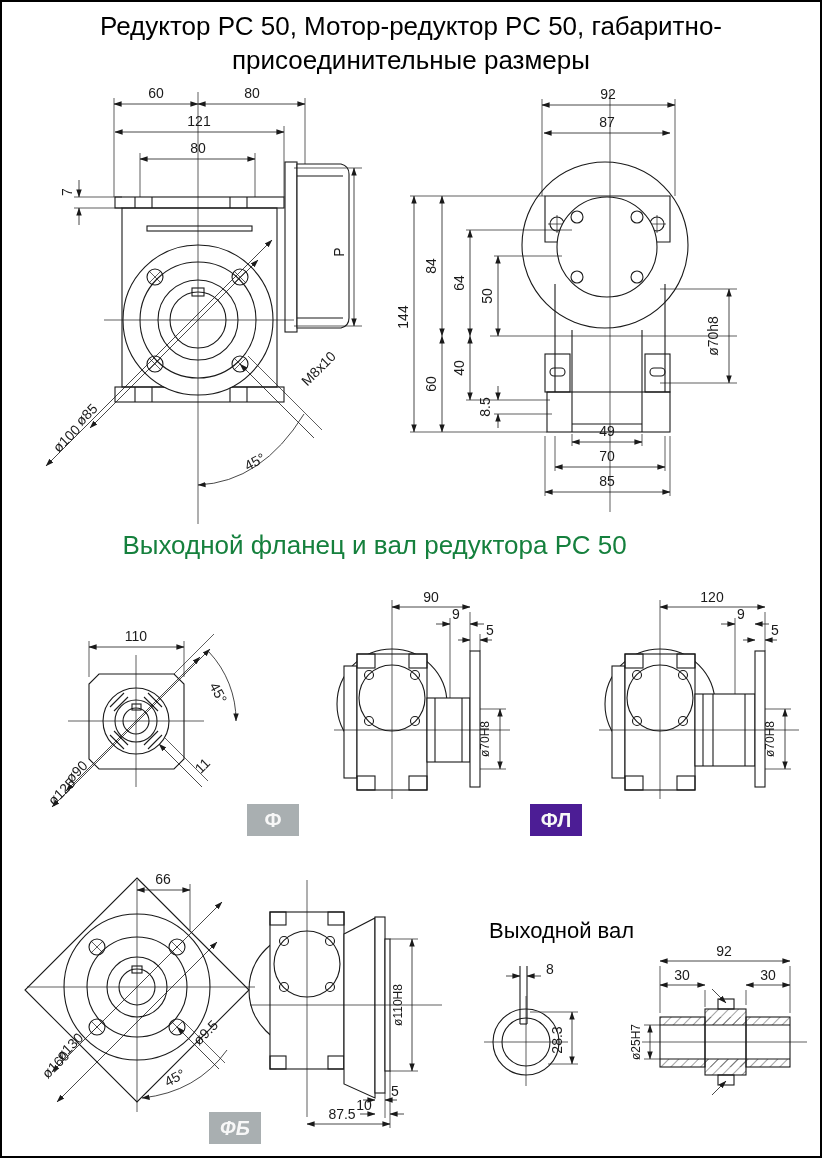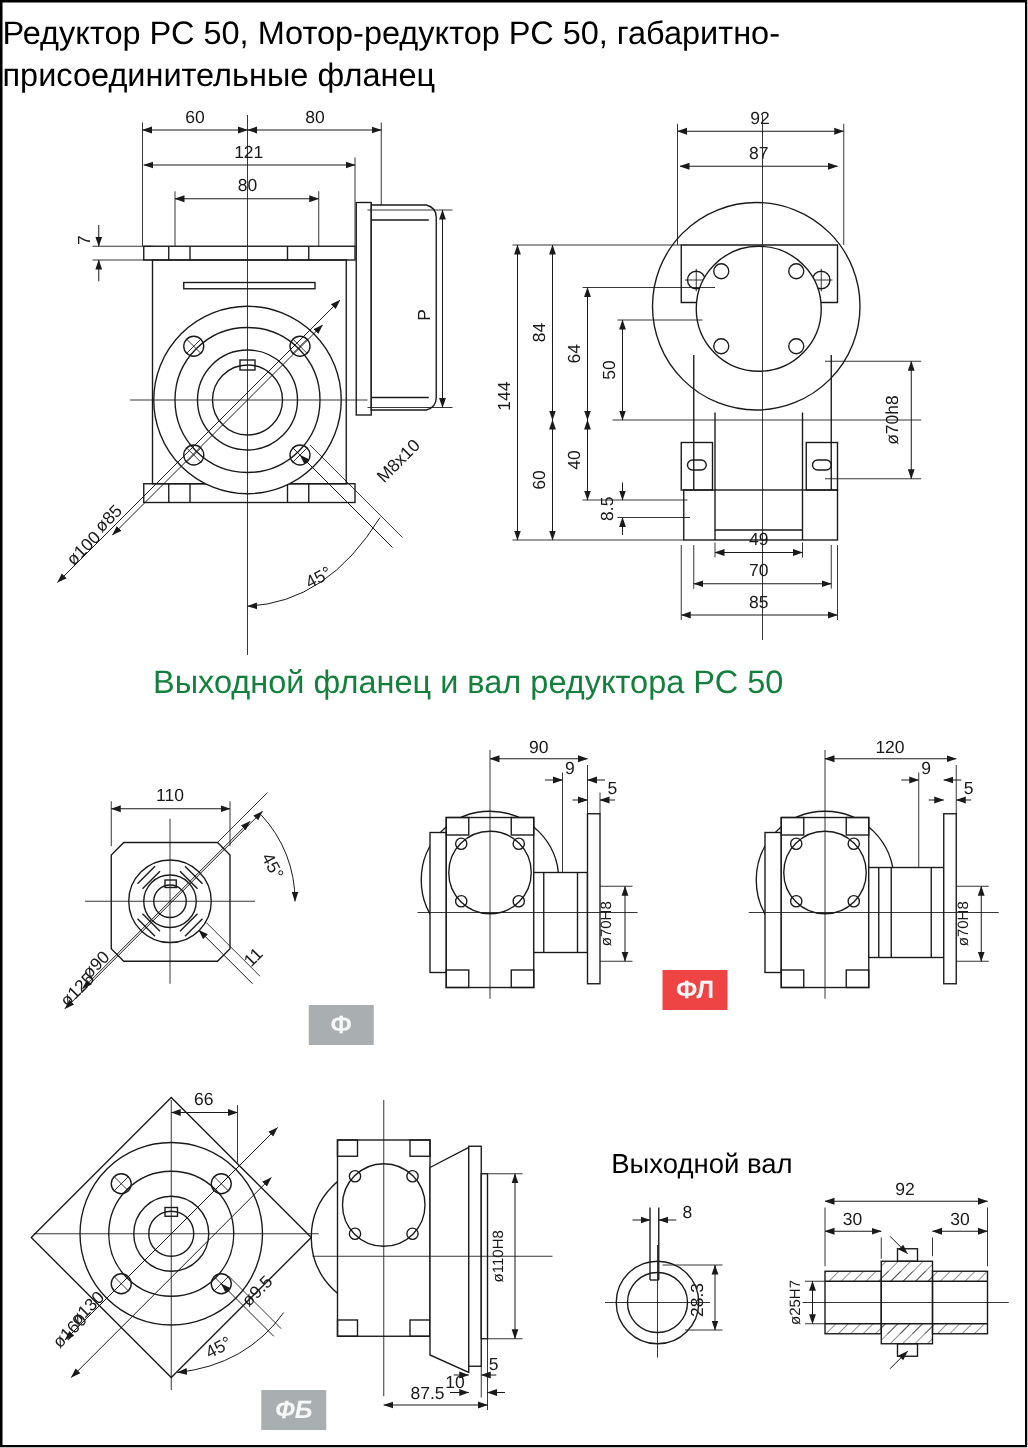--- a/index.html
+++ b/index.html
@@ -1,19 +1,19 @@
 <!DOCTYPE html>
 <html><head>
 <meta charset="utf-8">
 <style>
   *{margin:0;padding:0;box-sizing:border-box}
   html,body{background:#fff}
   .sheet{position:relative;width:822px;height:1158px;background:#fff;border:2px solid #000;
          font-family:"Liberation Sans",sans-serif;overflow:hidden}
-  .title{position:absolute;top:8px;left:0;width:100%;text-align:left;
+  .title{position:absolute;top:8px;left:0;width:100%;text-align:center;
          font-size:26px;line-height:1.3;color:#000}
   .section-title{position:absolute;top:528px;left:0;width:745px;text-align:center;
          font-size:26px;color:#15803d}
   .shaft-title{position:absolute;top:916px;left:487px;font-size:22px;font-weight:normal;color:#000}
   .badge{position:absolute;width:52px;height:32px;display:flex;align-items:center;justify-content:center;
          font-size:20px;font-weight:bold}
   svg{position:absolute;overflow:visible}
   svg text{font-family:"Liberation Sans",sans-serif;font-size:14px;fill:#1a1a1a;stroke:none}
   .geo{stroke:#1a1a1a;stroke-width:1.1;fill:none}
   .geow{stroke:#1a1a1a;stroke-width:1.1;fill:#fff}
@@ -32,21 +32,21 @@
         <path d="M0,1.6 L10,5 L0,8.4 z" fill="#1a1a1a" stroke="none"></path>
       </marker>
       <pattern id="hatch" width="7" height="7" patternUnits="userSpaceOnUse" patternTransform="rotate(45)">
         <line x1="0" y1="0" x2="0" y2="7" stroke="#1a1a1a" stroke-width="0.8"></line>
       </pattern>
     </defs>
   </svg>
 
   <div class="title">
     <div>Редуктор РС 50, Мотор-редуктор РС 50, габаритно-</div>
-    <div>присоединительные фланец</div>
+    <div>присоединительные размеры</div>
   </div>
 
   <svg style="left:30px;top:82px" width="370" height="445">
     <g>
 
       <rect class="geo" x="83" y="113" width="169" height="11"></rect>
       <line class="geo" x1="103" y1="113" x2="103" y2="124"></line>
         <line class="geo" x1="120" y1="113" x2="120" y2="124"></line>
       <line class="geo" x1="198" y1="113" x2="198" y2="124"></line>
         <line class="geo" x1="215" y1="113" x2="215" y2="124"></line>
@@ -311,21 +311,21 @@
       <line class="thin" x1="211" y1="115" x2="237" y2="115"></line>
         <line class="thin" x1="211" y1="175" x2="237" y2="175"></line>
       <text class="d" x="158" y="8" text-anchor="middle">120</text>
       <text class="d" x="187" y="25" text-anchor="middle">9</text>
       <text class="d" x="221" y="41" text-anchor="middle">5</text>
       <text class="d sm" x="220" y="145" text-anchor="middle" transform="rotate(-90 220 145)">ø70H8</text>
     </g>
   </svg>
 
   <div class="badge" style="left: 245px; top: 802px; background: rgb(169, 175, 177); color: rgb(247, 247, 247);">Ф</div>
-  <div class="badge" style="left: 528px; top: 774px; background: #ef4444; color: rgb(247, 247, 247); text-align: right;">ФЛ</div>
+  <div class="badge" style="left: 528px; top: 802px; background: #4c1d95; color: rgb(247, 247, 247); text-align: right;">ФЛ</div>
 
   <svg style="left:25px;top:868px" width="265" height="255">
     <g>
       <polygon class="geo" points="110,8 222,120 110,232 -2,120"></polygon>
       <circle class="geow" cx="110" cy="117" r="73"></circle>
       <circle class="geo" cx="110" cy="117" r="50"></circle>
       <circle class="geo" cx="110" cy="117" r="30"></circle>
       <circle class="geo" cx="110" cy="117" r="18"></circle>
       <rect class="geo" x="105" y="96" width="10" height="7"></rect>
       <circle class="geo" cx="70" cy="77" r="8"></circle>

